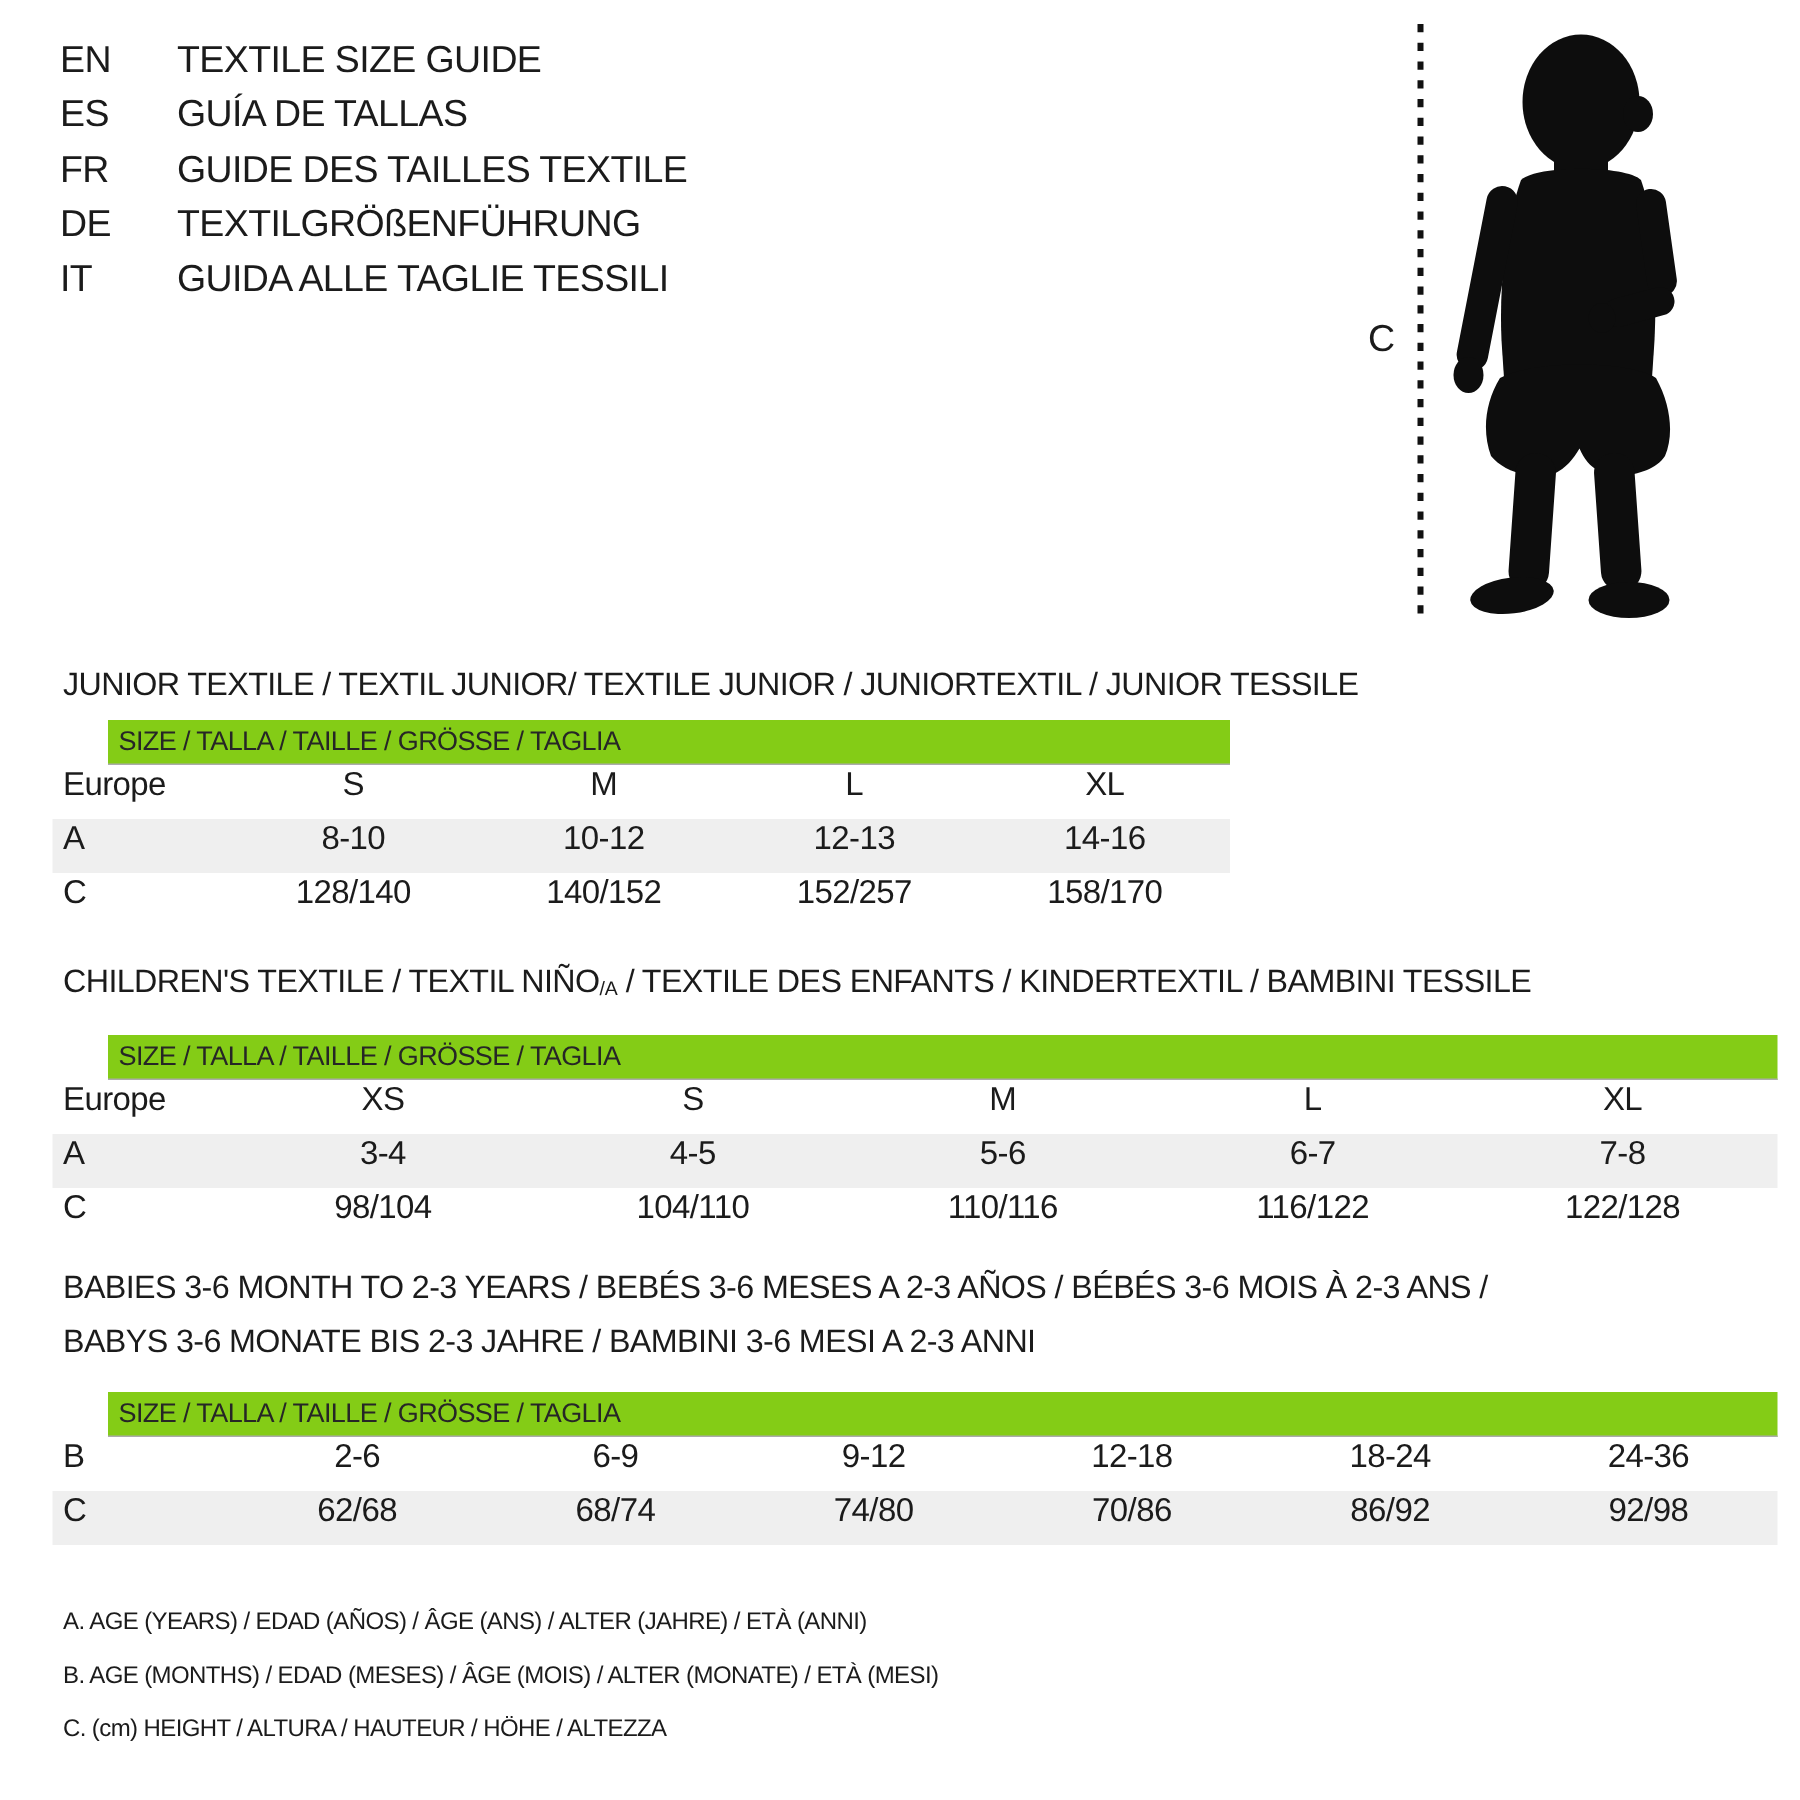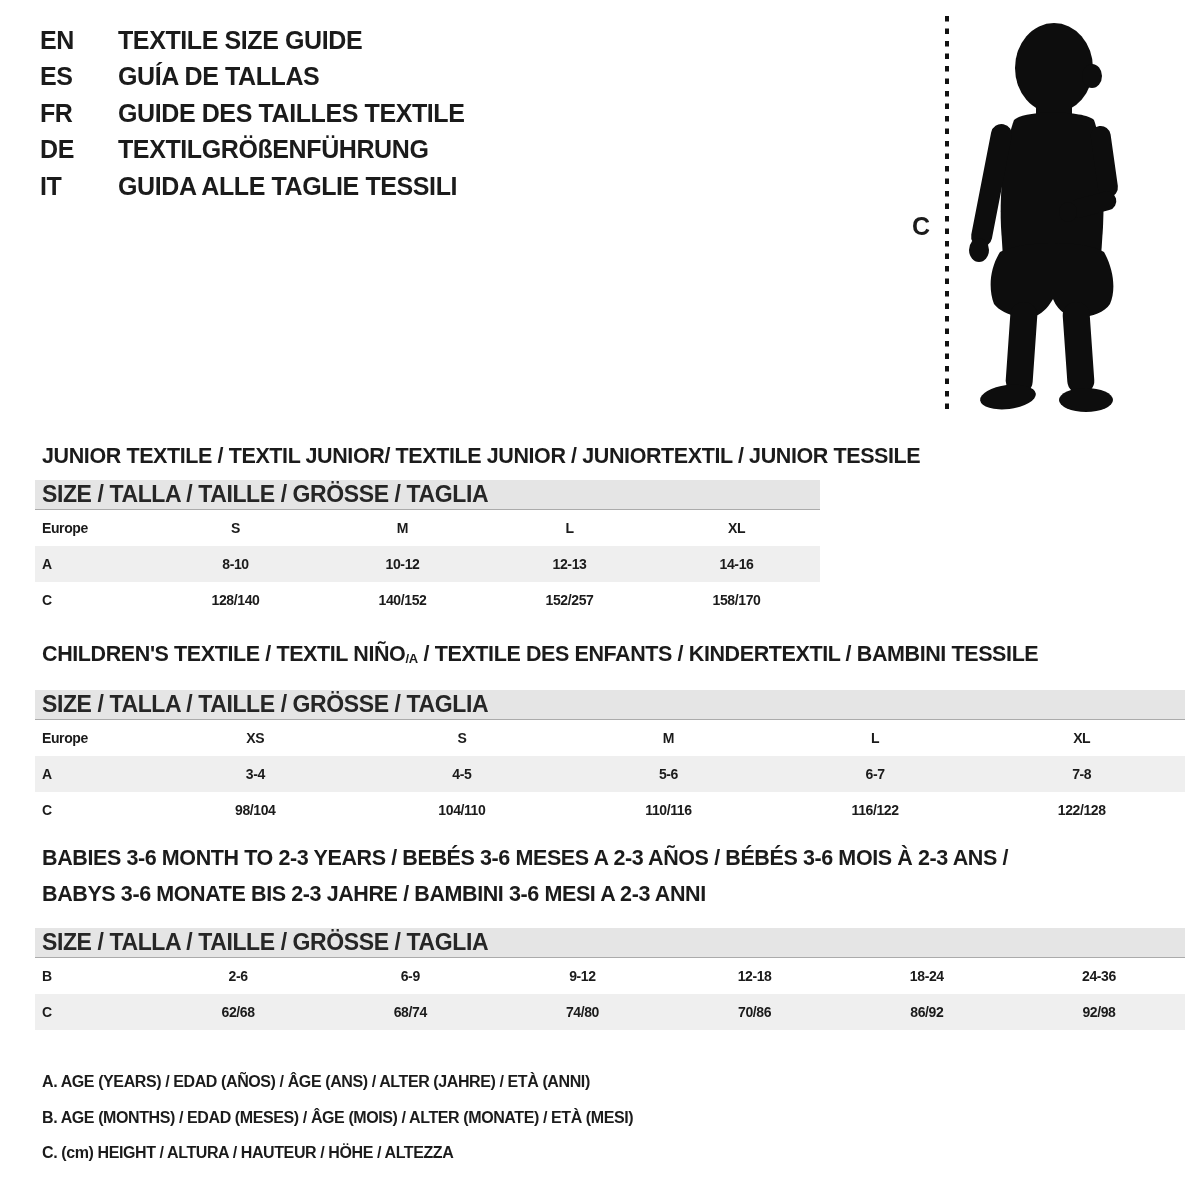--- a/index.html
+++ b/index.html
@@ -1,37 +1,37 @@
 <!DOCTYPE html>
 <html><head>
 <meta charset="utf-8">
 <style>
   html,body{margin:0;padding:0;background:#ffffff;}
   .page{
     position:relative;width:1200px;height:1200px;background:#ffffff;overflow:hidden;
-    font-family:"Liberation Sans",sans-serif;font-weight:bold;color:#1b1b1b;
+    font-family:"Liberation Sans",sans-serif;font-weight:normal;color:#1b1b1b;
     letter-spacing:-0.4px;
   }
   
   .langs{position:absolute;left:40px;top:22px;}
   .lang-row{display:flex;height:36.5px;align-items:center;font-size:25px;}
   .lang-code{width:78px;}
   .lang-label{white-space:nowrap;}
   
   .measure-label{position:absolute;left:912px;top:212px;font-size:25px;}
   .measure-line{position:absolute;left:944px;top:16px;}
   .toddler{position:absolute;left:962px;top:12px;}
   
   .sec-title{position:absolute;left:42px;font-size:21.5px;white-space:nowrap;}
   .sub{font-size:13px;position:relative;top:2px;letter-spacing:-0.2px;}
   
   .tbl{position:absolute;left:35px;}
-  .size-bar{height:29px;background:#e5e5e5;border-bottom:1px solid #ababab;
-            font-size:23px;line-height:29px;padding-left:7px;color:#262626;}
-  .tr{display:flex;height:36px;align-items:center;font-size:14px;}
+  .size-bar{height:29px;background:#84cc16;border-bottom:1px solid #ababab;
+            font-size:18px;line-height:29px;padding-left:7px;color:#262626;margin-left:37px;}
+  .tr{display:flex;height:36px;font-size:22px;}
   .tr.band{background:#efefef;}
   .td{flex:1;text-align:center;}
   .td.label{flex:0 0 110px;text-align:left;padding-left:7px;}
   
   .legend{position:absolute;left:42px;top:1064px;font-size:16px;line-height:35.5px;white-space:nowrap;}
 </style>
 </head>
 <body>
 
 <div class="page">

